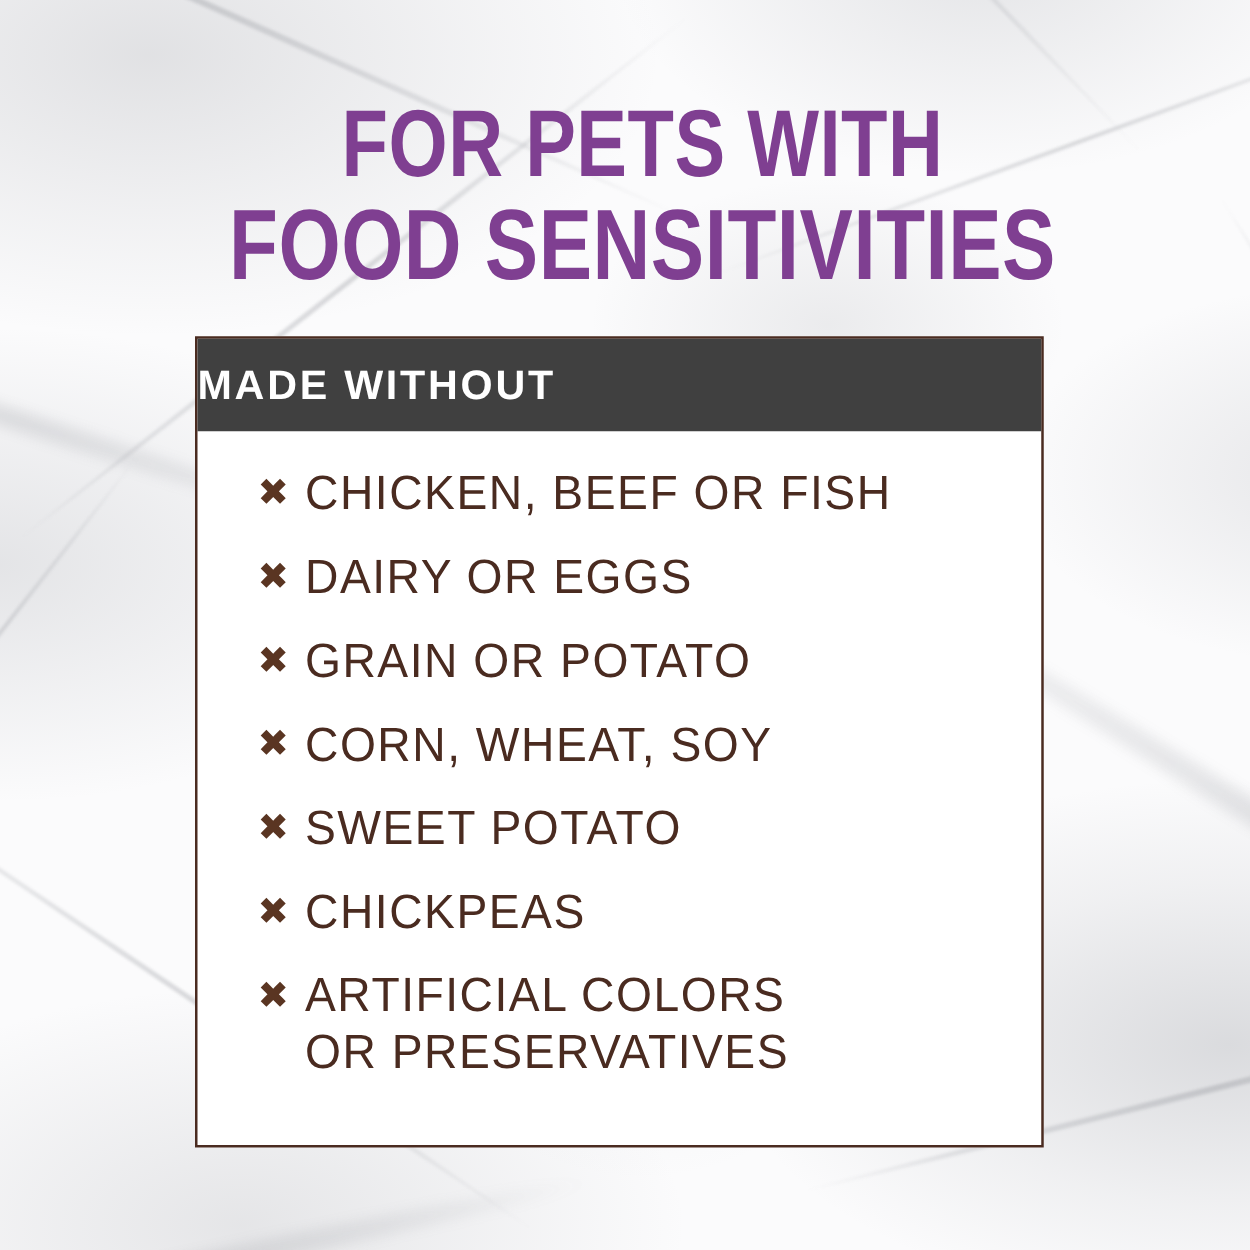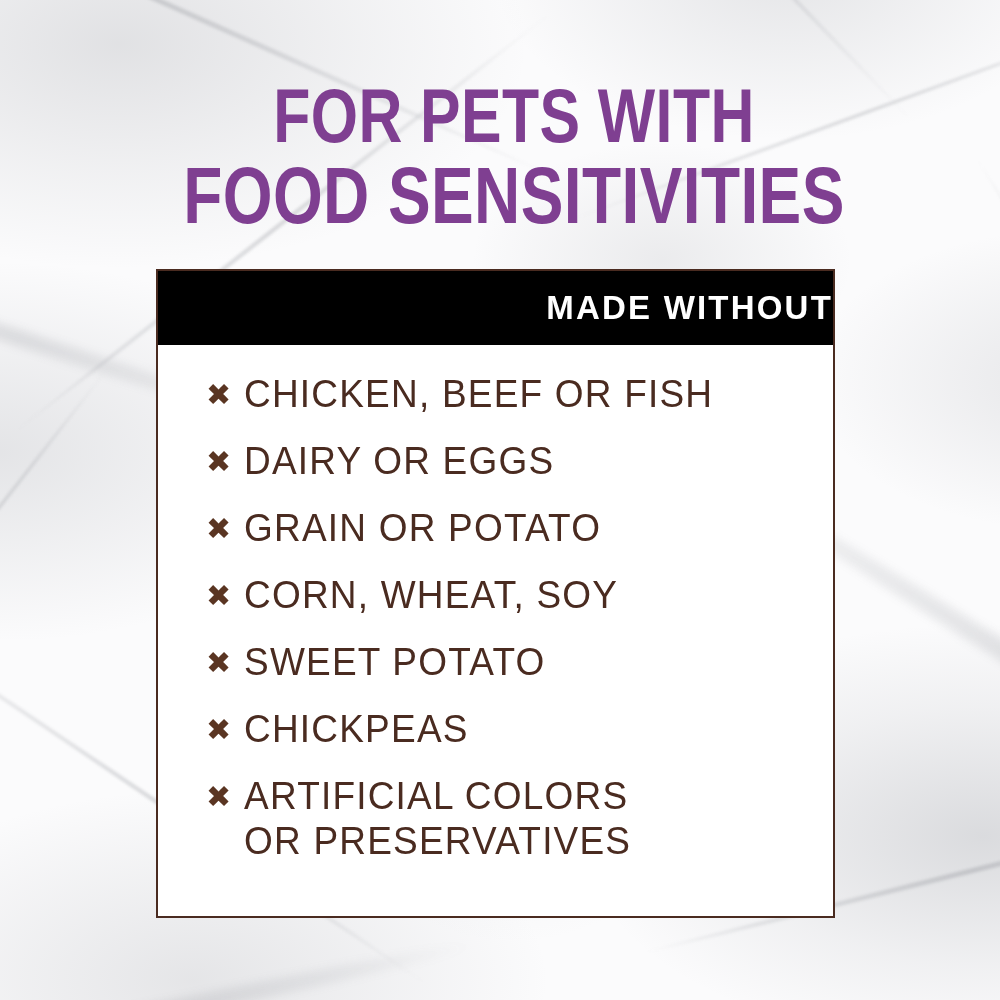--- a/index.html
+++ b/index.html
@@ -98,24 +98,24 @@
     top: 269px;
     width: 679px;
     height: 649px;
     box-sizing: border-box;
     background: #ffffff;
     border: 2px solid #4a2b20;
     box-shadow: 0 0 0 0 rgba(0,0,0,0);
   }
   .card-header {
     height: 74px;
-    background: #000000;
+    background: #404040;
     display: flex;
     align-items: center;
-    justify-content: flex-end;
+    justify-content: flex-start;
   }
   .card-header-title {
     color: #ffffff;
     font-family: "Liberation Sans", sans-serif;
     font-weight: 700;
     font-size: 33px;
     letter-spacing: 2.2px;
   }
 
   .card-body {

